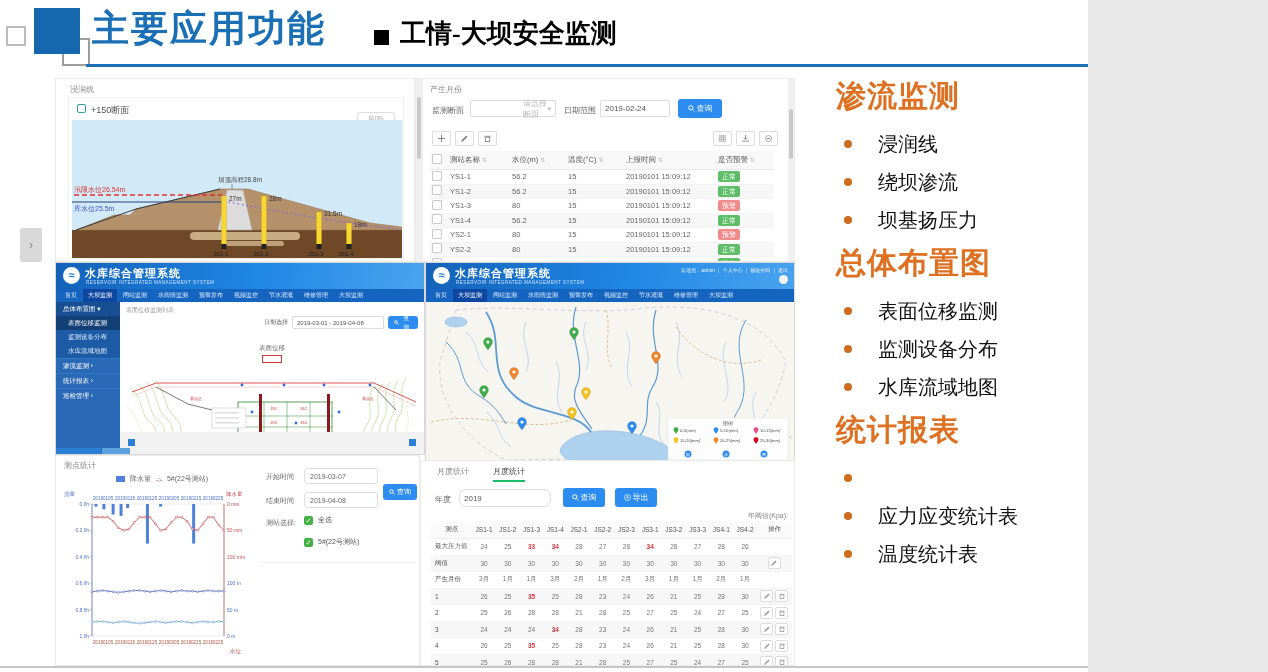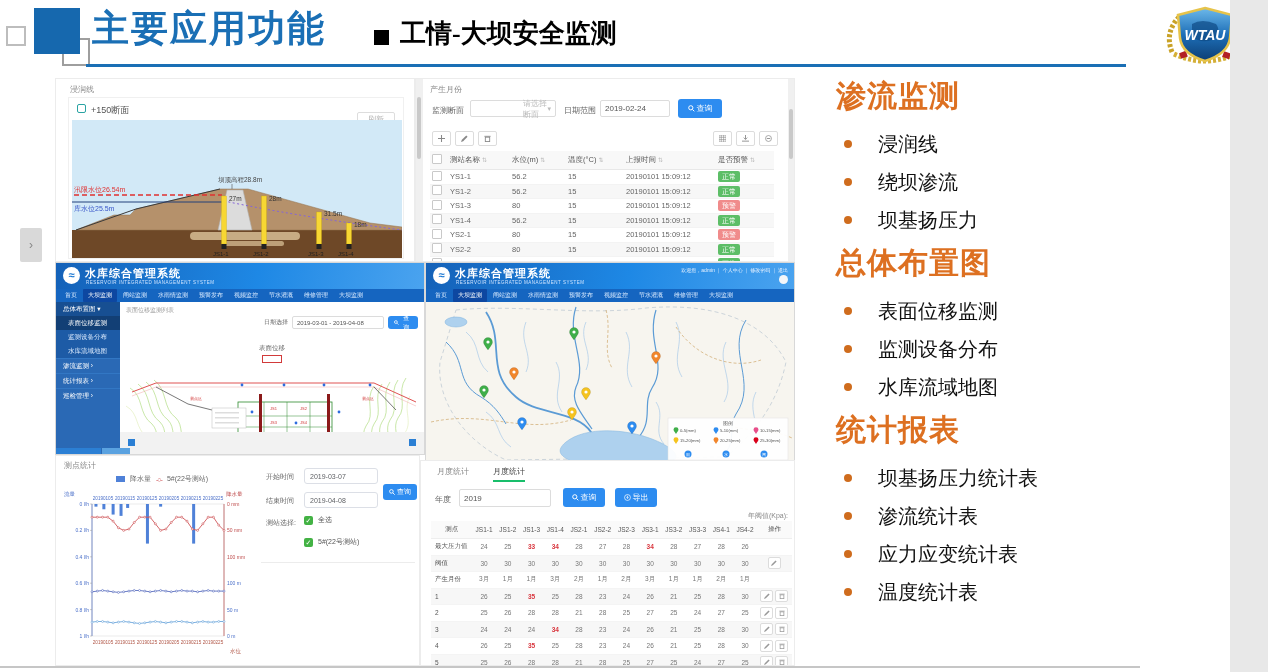--- a/index.html
+++ b/index.html
@@ -1,16 +1,16 @@
 <!DOCTYPE html>
 <html><head>
 <meta charset="utf-8">
 <style>
   html,body{margin:0;padding:0;background:#e8e8e8;}
-  .slide{position:relative;width:1230px;height:672px;background:#fff;overflow:hidden;
+  .slide{position:relative;width:1088px;height:672px;background:#fff;overflow:hidden;
          font-family:"Liberation Sans",sans-serif;}
   .abs{position:absolute;box-sizing:border-box;}
   
   .deco-outline1{left:6px;top:26px;width:20px;height:20px;border:2px solid #bdbdbd;}
   .deco-outline2{left:62px;top:38px;width:28px;height:28px;border:2px solid #9e9e9e;background:#fff;}
   .deco-blue{left:34px;top:8px;width:46px;height:46px;background:#1668ae;}
   .page-title{left:92px;top:4px;font-family:"Liberation Serif",serif;font-weight:bold;
               font-size:37px;color:#1a6fb5;letter-spacing:2px;}
   .sub-bullet{left:374px;top:30px;width:15px;height:15px;background:#000;}
   .page-subtitle{left:400px;top:16px;font-family:"Liberation Serif",serif;font-weight:bold;
@@ -150,25 +150,20 @@
         <span class="rc-dot"></span>
         <span>监测设备分布</span>
       </div>
       <div class="rc-item">
         <span class="rc-dot"></span>
         <span>水库流域地图</span>
       </div>
       <div class="rc-heading">统计报表</div>
       <div class="rc-item">
         <span class="rc-dot"></span>
-        <span>坝基扬压力统计表</span>
-      </div>
-      <div class="rc-item">
-        <span class="rc-dot"></span>
-        <span>渗流统计表</span>
       </div>
       <div class="rc-item">
         <span class="rc-dot"></span>
         <span>应力应变统计表</span>
       </div>
       <div class="rc-item">
         <span class="rc-dot"></span>
         <span>温度统计表</span>
       </div>
     </div>
@@ -748,21 +743,21 @@
       <span class="gchk">✓</span>
       <span>5#(22号测站)</span>
     </div>
     <div class="abs" style="left:205px;right:4px;top:106px;border-top:1px solid #ececec;"></div>
   </div>
 
   <div class="panel" style="left:420px;top:460px;width:375px;height:206px;">
     <span class="tab" style="left:16px;top:5px;">月度统计</span>
     <span class="tab active" style="left:72px;top:5px;">月度统计</span>
     <span class="abs" style="left:14px;top:33px;font-size:8px;color:#666;">年度</span>
-    <div class="abs mini-input" style="left:38px;top:28px;width:92px;height:18px;">
+    <div class="abs mini-input" style="left:38px;top:28px;width:92px;height:18px;border-radius:7px;">
         <span>2019</span>
       </div>
     <button class="blue-btn abs" style="left:142px;top:27px;width:42px;height:19px;">
       <svg width="7" height="7" viewBox="0 0 10 10">
           <circle cx="4" cy="4" r="3" fill="none" stroke="#fff" stroke-width="1.4"></circle>
           <line x1="6.5" y1="6.5" x2="9" y2="9" stroke="#fff" stroke-width="1.4"></line>
         </svg>
       <span>查询</span>
     </button>
     <button class="blue-btn abs" style="left:194px;top:27px;width:42px;height:19px;">

